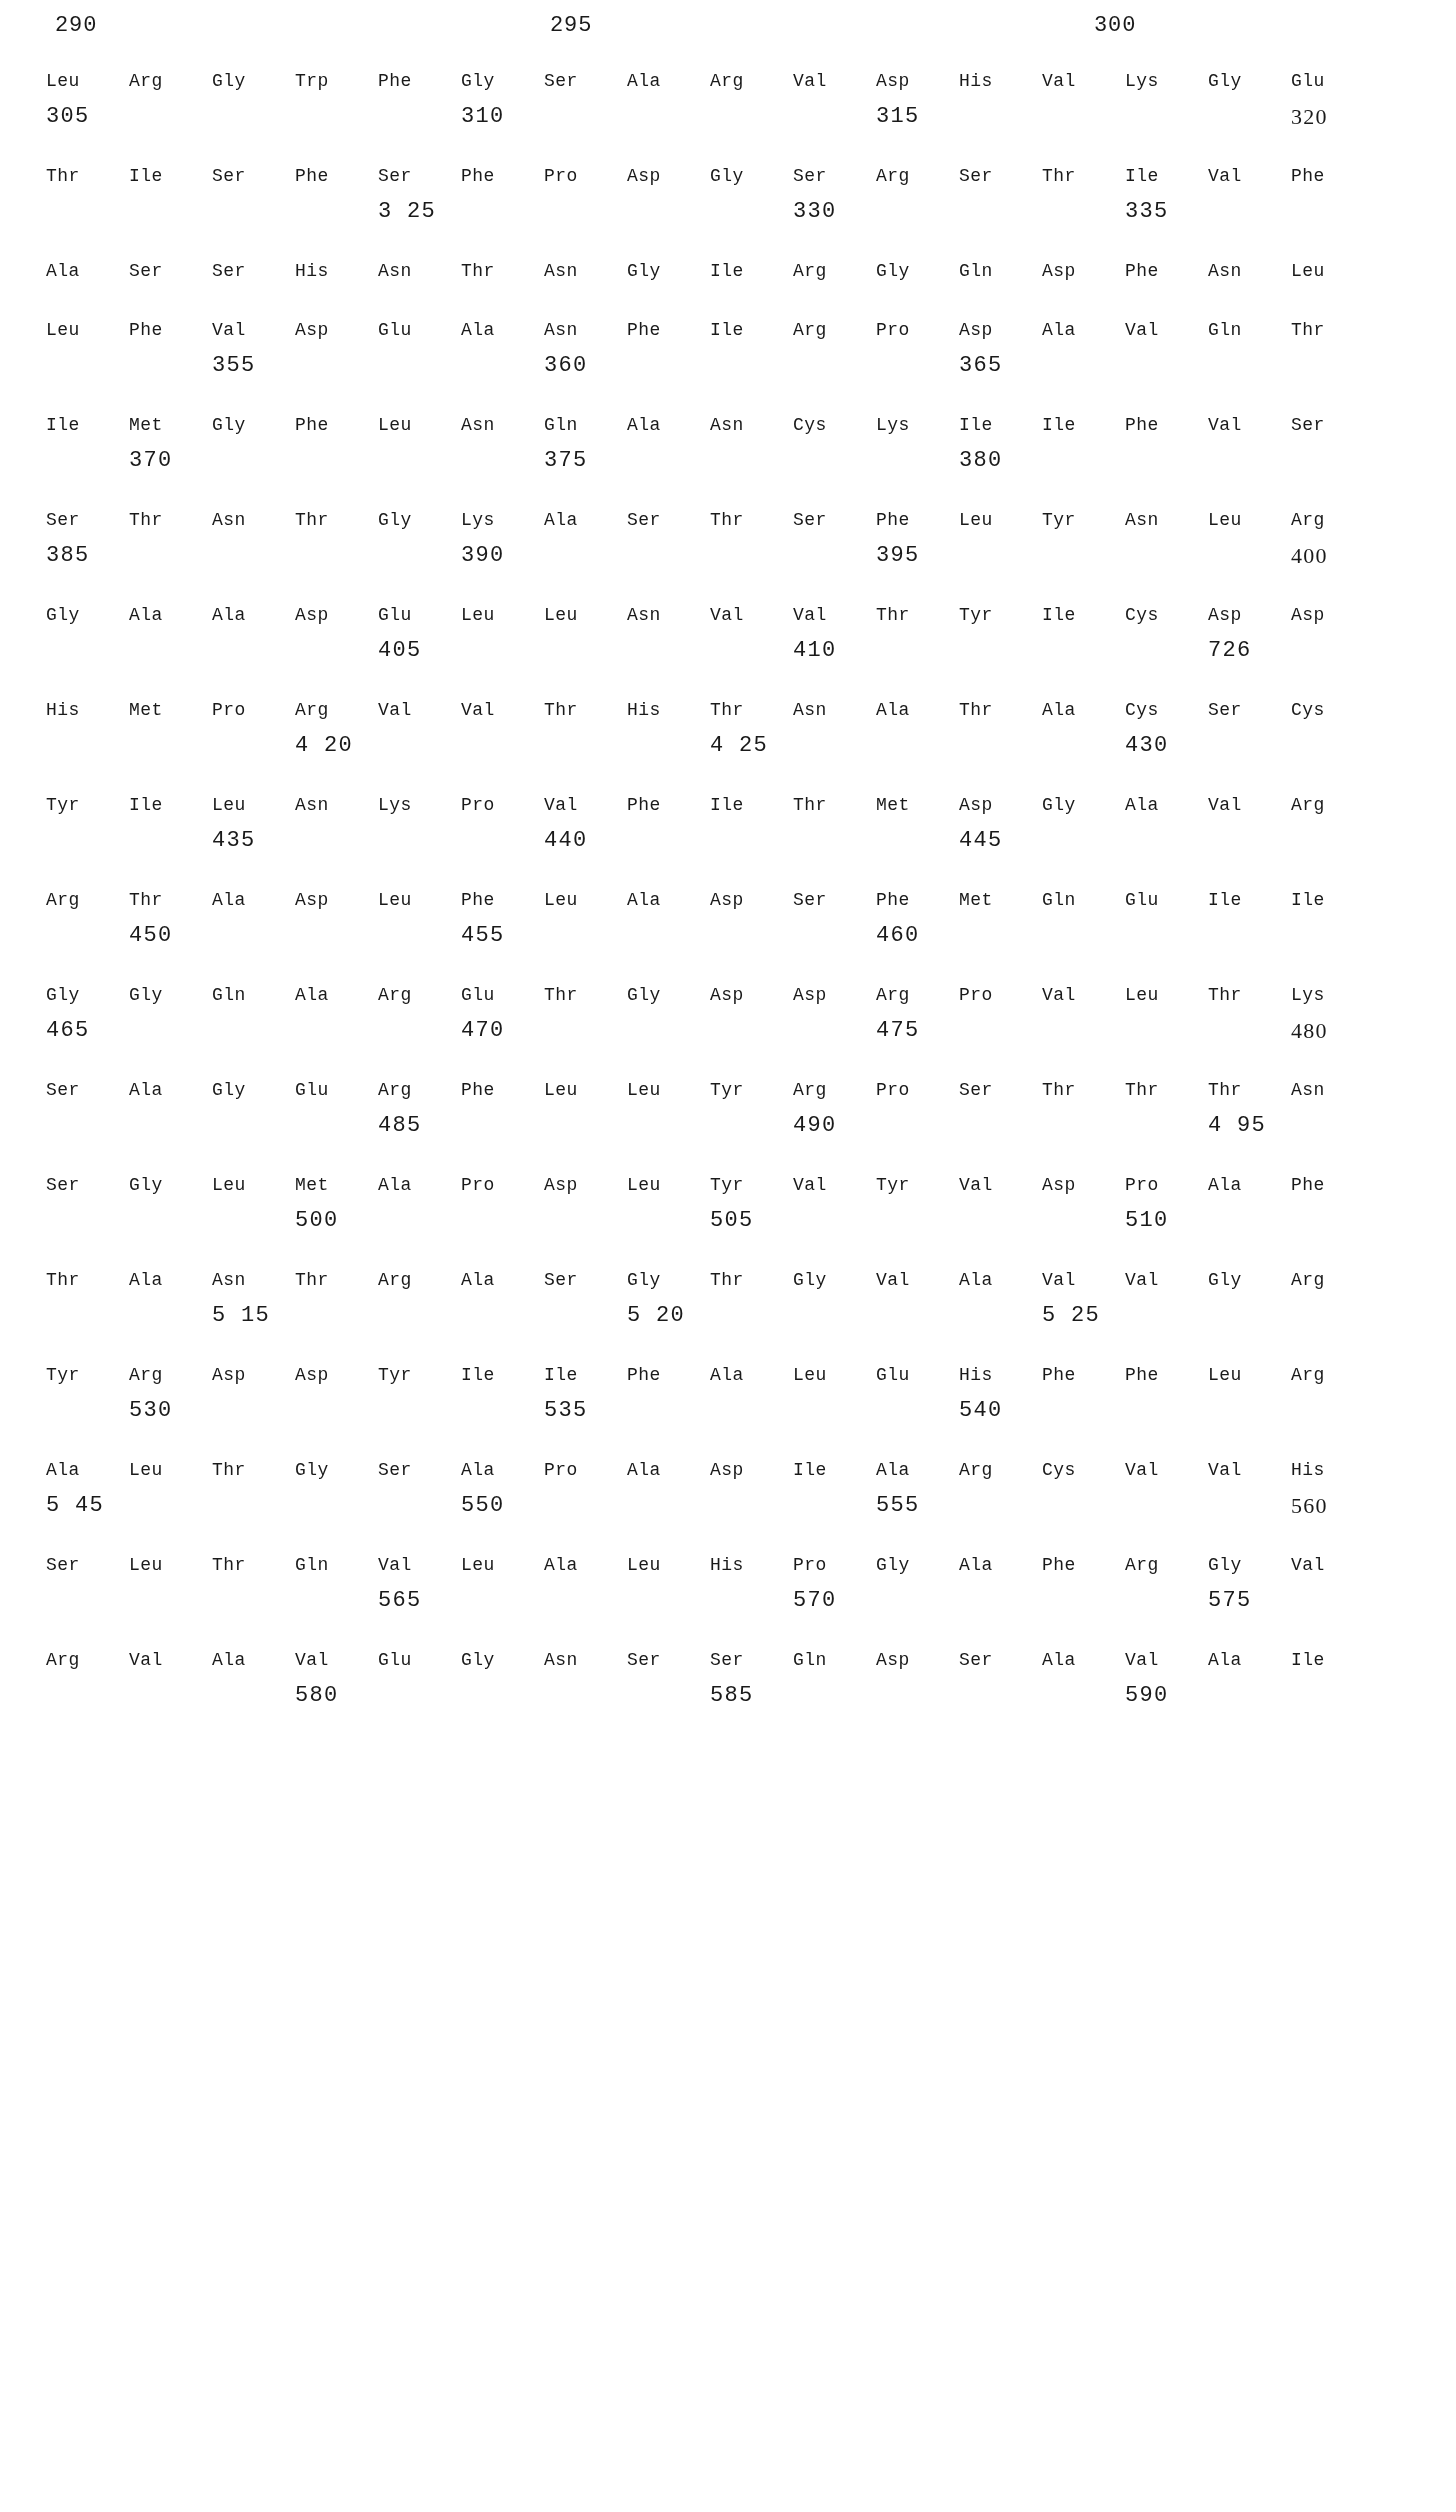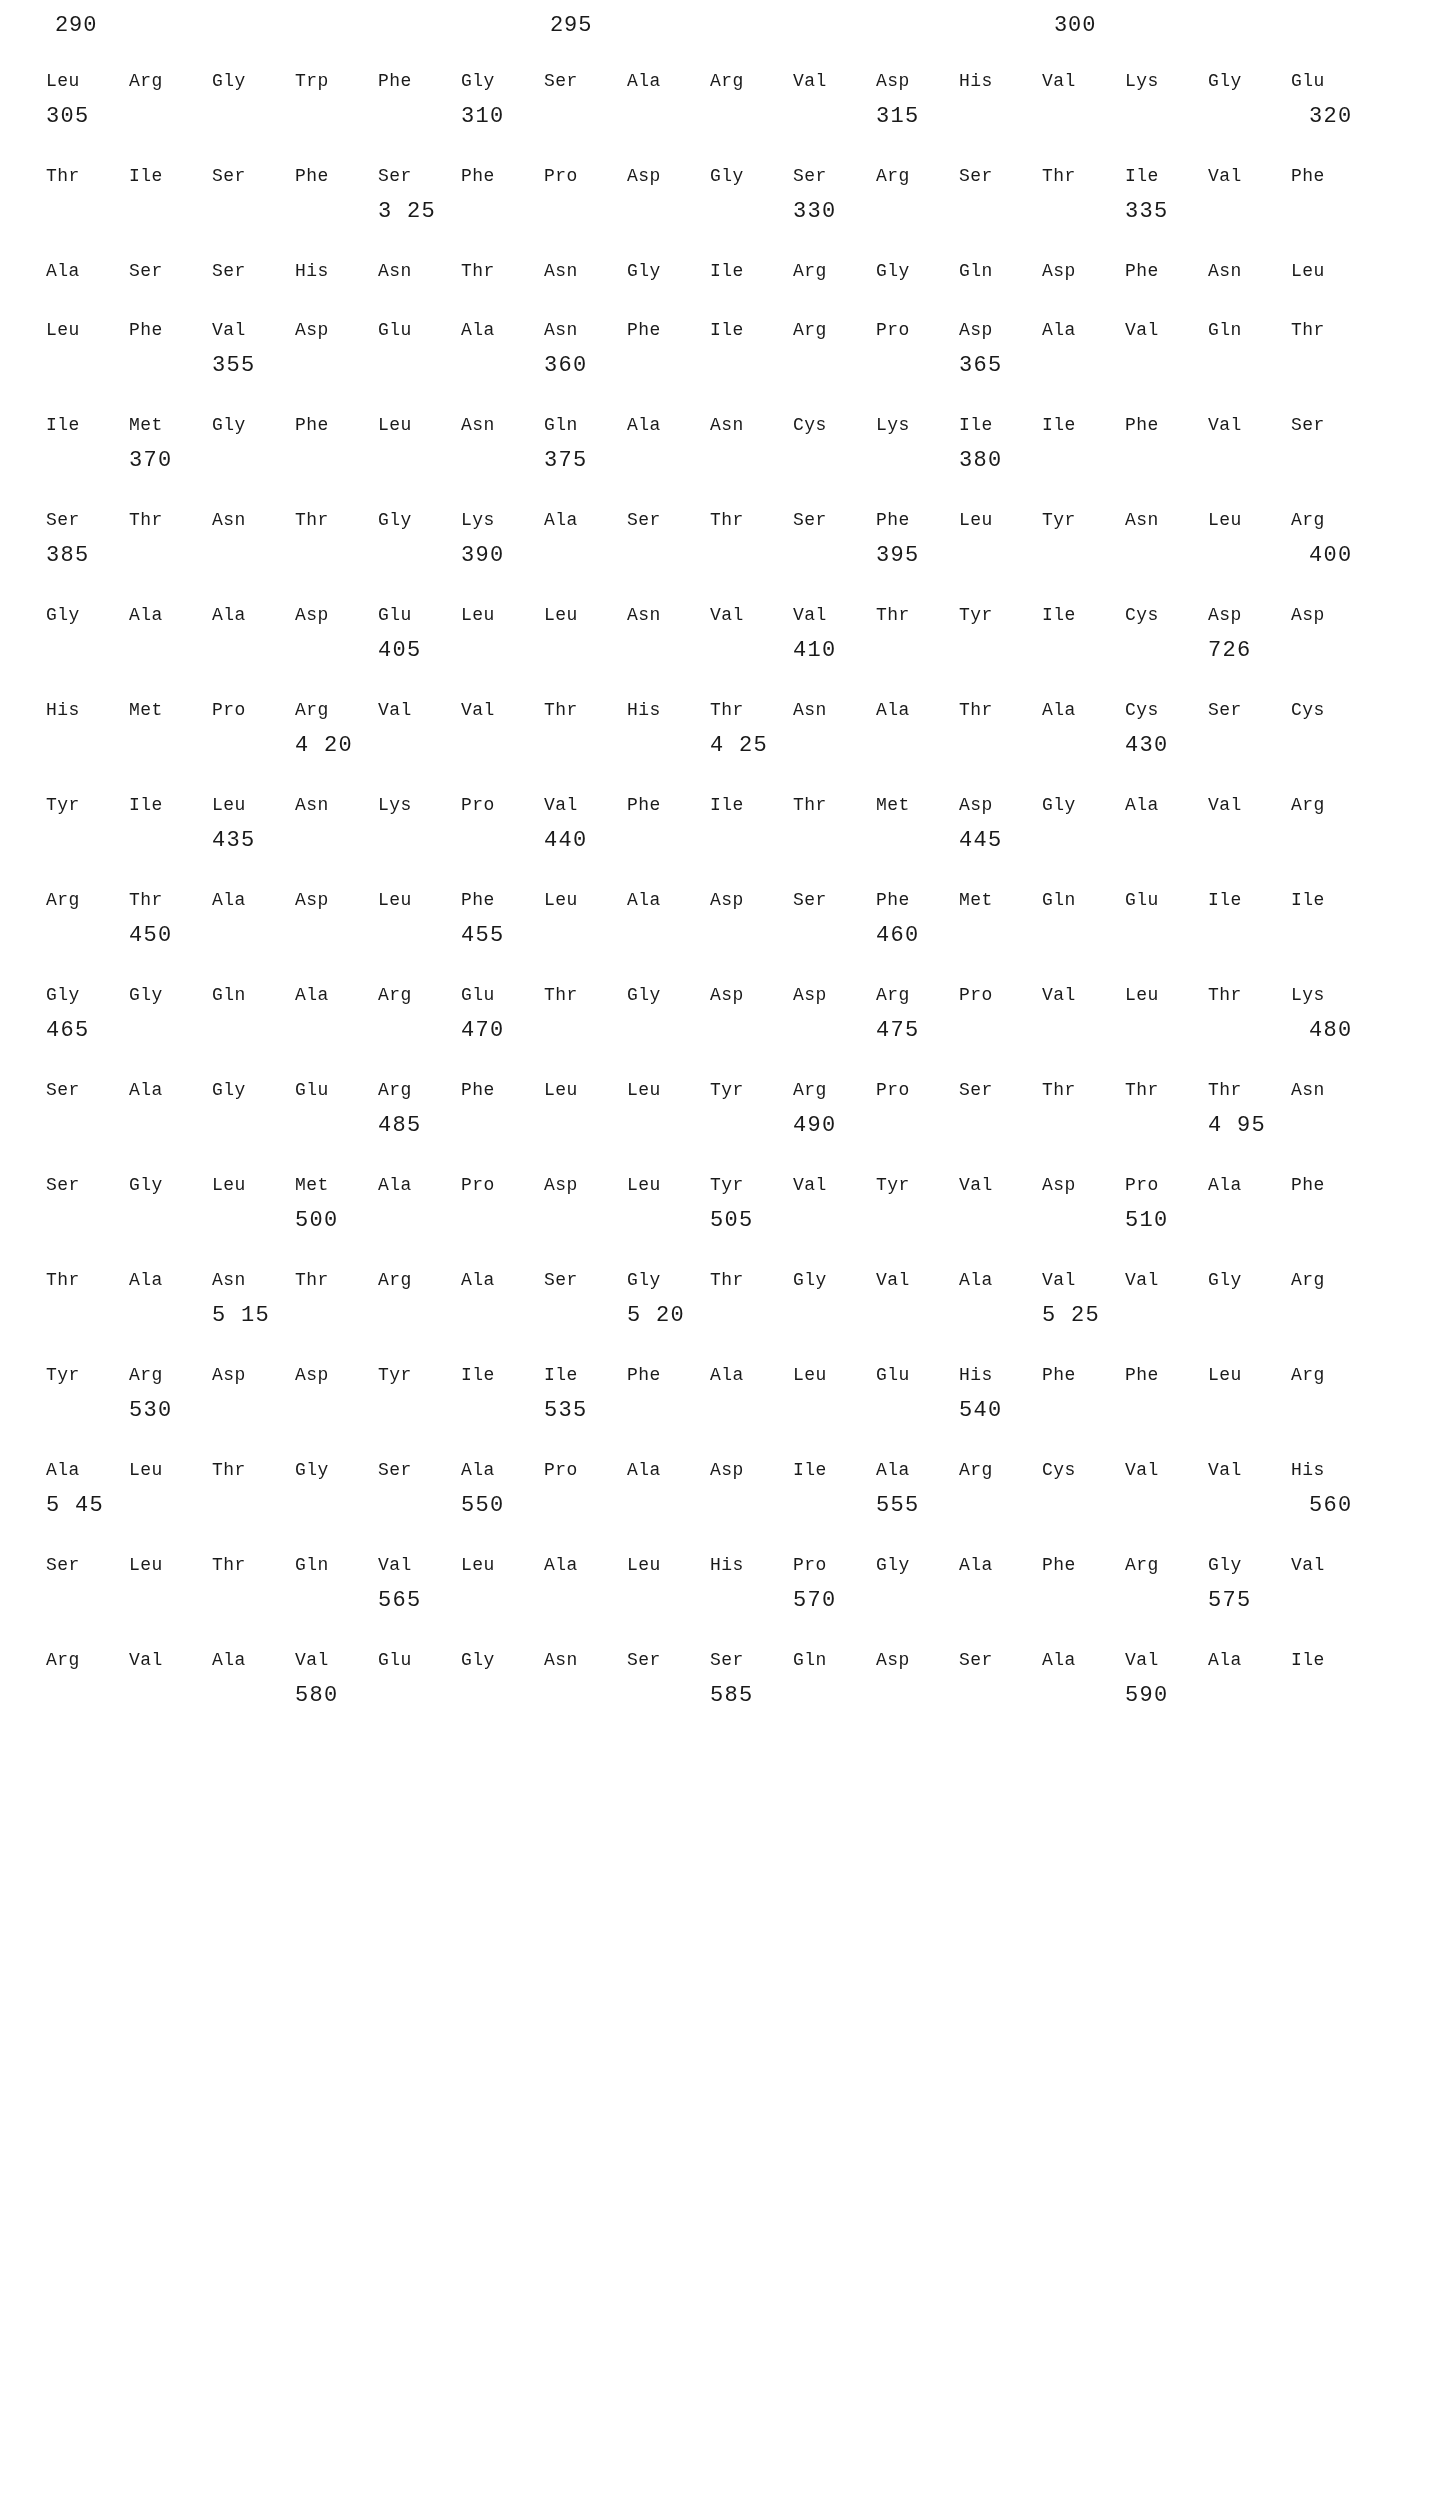--- a/index.html
+++ b/index.html
@@ -62,34 +62,35 @@
     height: 36px;
     align-items: center;
   }
   .numbers span {
     display: block;
     text-align: left;
     white-space: nowrap;
   }
   
   .numbers span.right-edge {
-    text-align: center;
+    text-align: left;
     padding-right: 3.6px;
+    font-family: Liberation Serif, serif;
   }
 </style>
 </head>
 <body>
 
 <div class="page">
   <div class="sequence-block">
 
     <div class="num-header">
       <span class="num" style="left:9px;">290</span>
       <span class="num" style="left:504px;">295</span>
-      <span class="num" style="left:1008px;">300</span>
+      <span class="num" style="left:1048px;">300</span>
     </div>
 
     <div class="row">
       <div class="residues">
         <span>Leu</span>
         <span>Arg</span>
         <span>Gly</span>
         <span>Trp</span>
         <span>Phe</span>
         <span>Gly</span>

